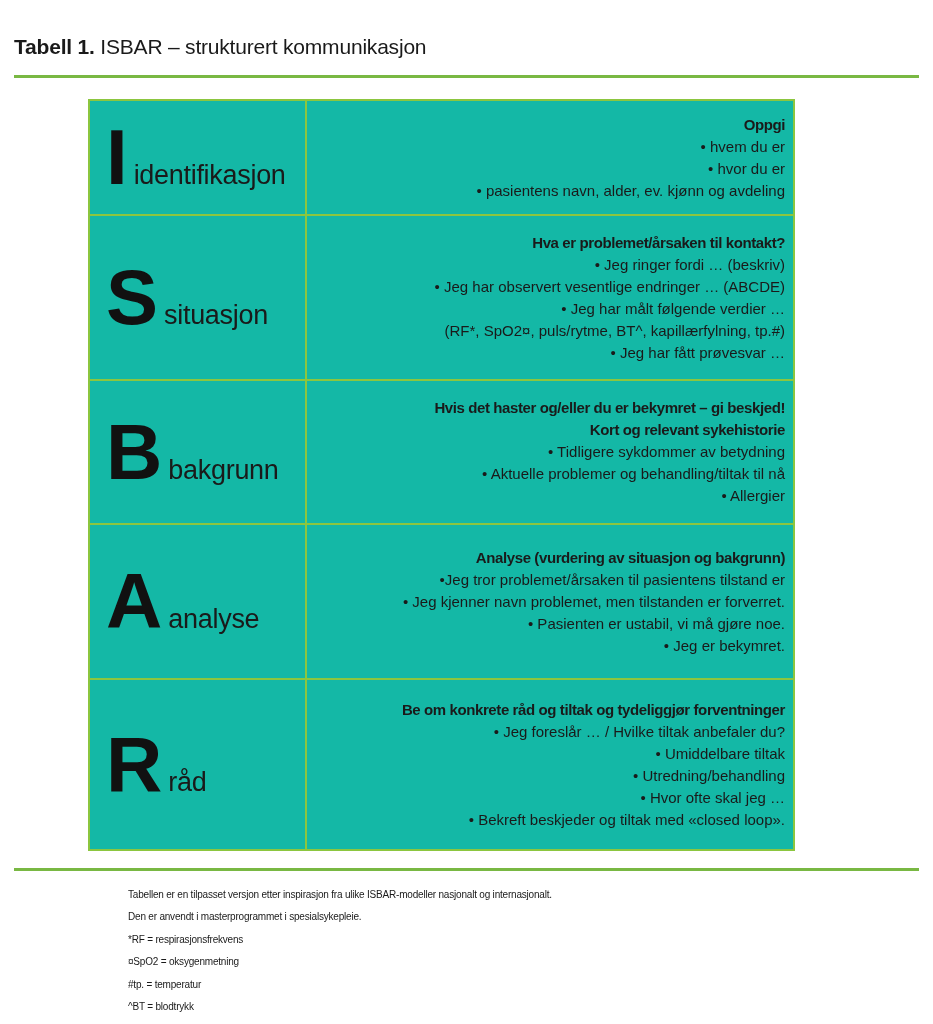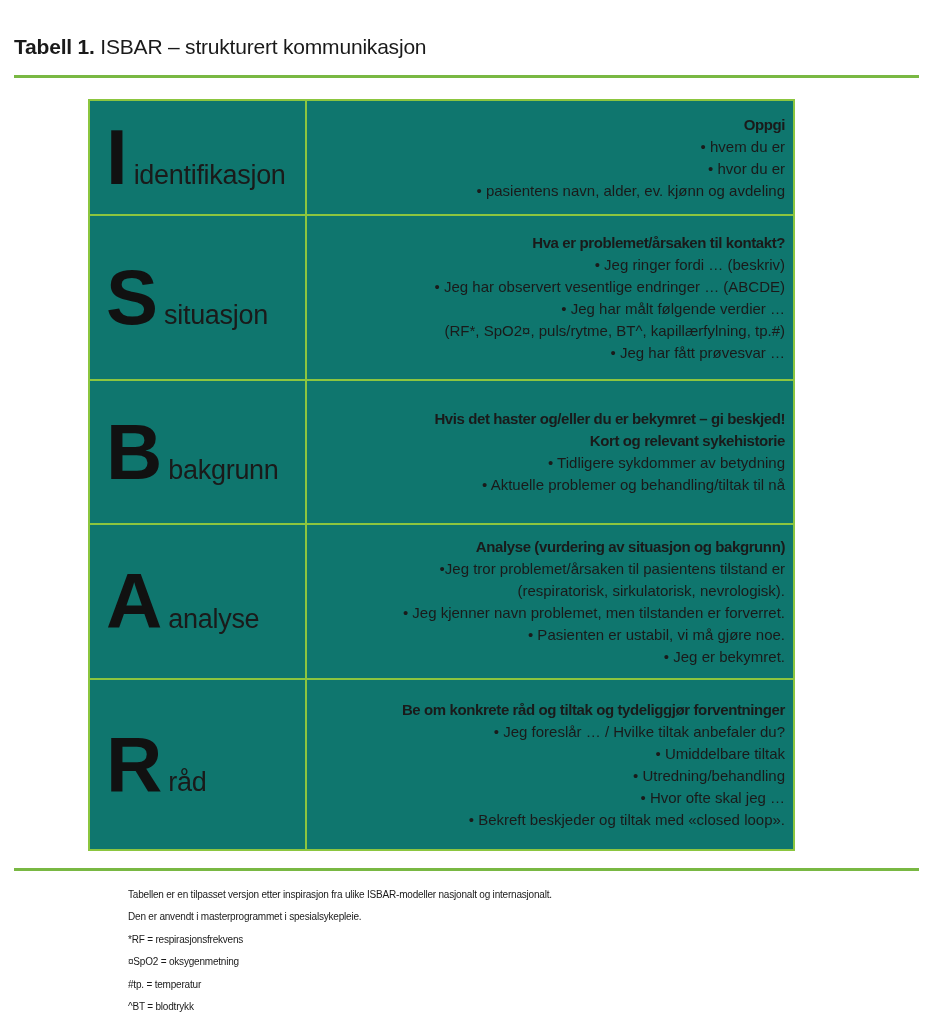--- a/index.html
+++ b/index.html
@@ -16,21 +16,21 @@
   .title { position:absolute; left:14px; top:19px; font-size:21px; letter-spacing:-0.2px; }
   .title .bold { font-weight:700; }
 
   .rule { position:absolute; left:14px; width:905px; height:3px; background:#79b843; }
   .rule-top { top:59px; }
   .rule-bottom { top:852px; }
 
   .isbar-table {
     position:absolute; left:88px; top:83px; width:707px;
     border:2px solid #8cc63f;
-    background:#0f766e;
+    background:#14b8a6;
   }
   .t-row { display:flex; }
   .t-row + .t-row { border-top:2px solid #8cc63f; }
   .t-row.r0 { height:113px; }
   .t-row.r1 { height:165px; }
   .t-row.r2 { height:144px; }
   .t-row.r3 { height:155px; }
   .t-row.r4 { height:171px; }
 
   .cell-left {
@@ -109,33 +109,33 @@
       <div class="cell-left">
         <div class="letter-line">
           <span class="big-letter">B</span><span class="term">bakgrunn</span>
         </div>
       </div>
       <div class="cell-right">
         <div class="line head">Hvis det haster og/eller du er bekymret – gi beskjed!</div>
         <div class="line head">Kort og relevant sykehistorie</div>
         <div class="line">• Tidligere sykdommer av betydning</div>
         <div class="line">• Aktuelle problemer og behandling/tiltak til nå</div>
+        <div class="line">• Allergier</div>
       </div>
     </div>
 
     <div class="t-row r3">
       <div class="cell-left">
         <div class="letter-line">
           <span class="big-letter">A</span><span class="term">analyse</span>
         </div>
       </div>
       <div class="cell-right">
         <div class="line head">Analyse (vurdering av situasjon og bakgrunn)</div>
         <div class="line">•Jeg tror problemet/årsaken til pasientens tilstand er</div>
-        <div class="line cont">(respiratorisk, sirkulatorisk, nevrologisk).</div>
         <div class="line">• Jeg kjenner navn problemet, men tilstanden er forverret.</div>
         <div class="line">• Pasienten er ustabil, vi må gjøre noe.</div>
         <div class="line">• Jeg er bekymret.</div>
       </div>
     </div>
 
     <div class="t-row r4">
       <div class="cell-left">
         <div class="letter-line">
           <span class="big-letter">R</span><span class="term">råd</span>

